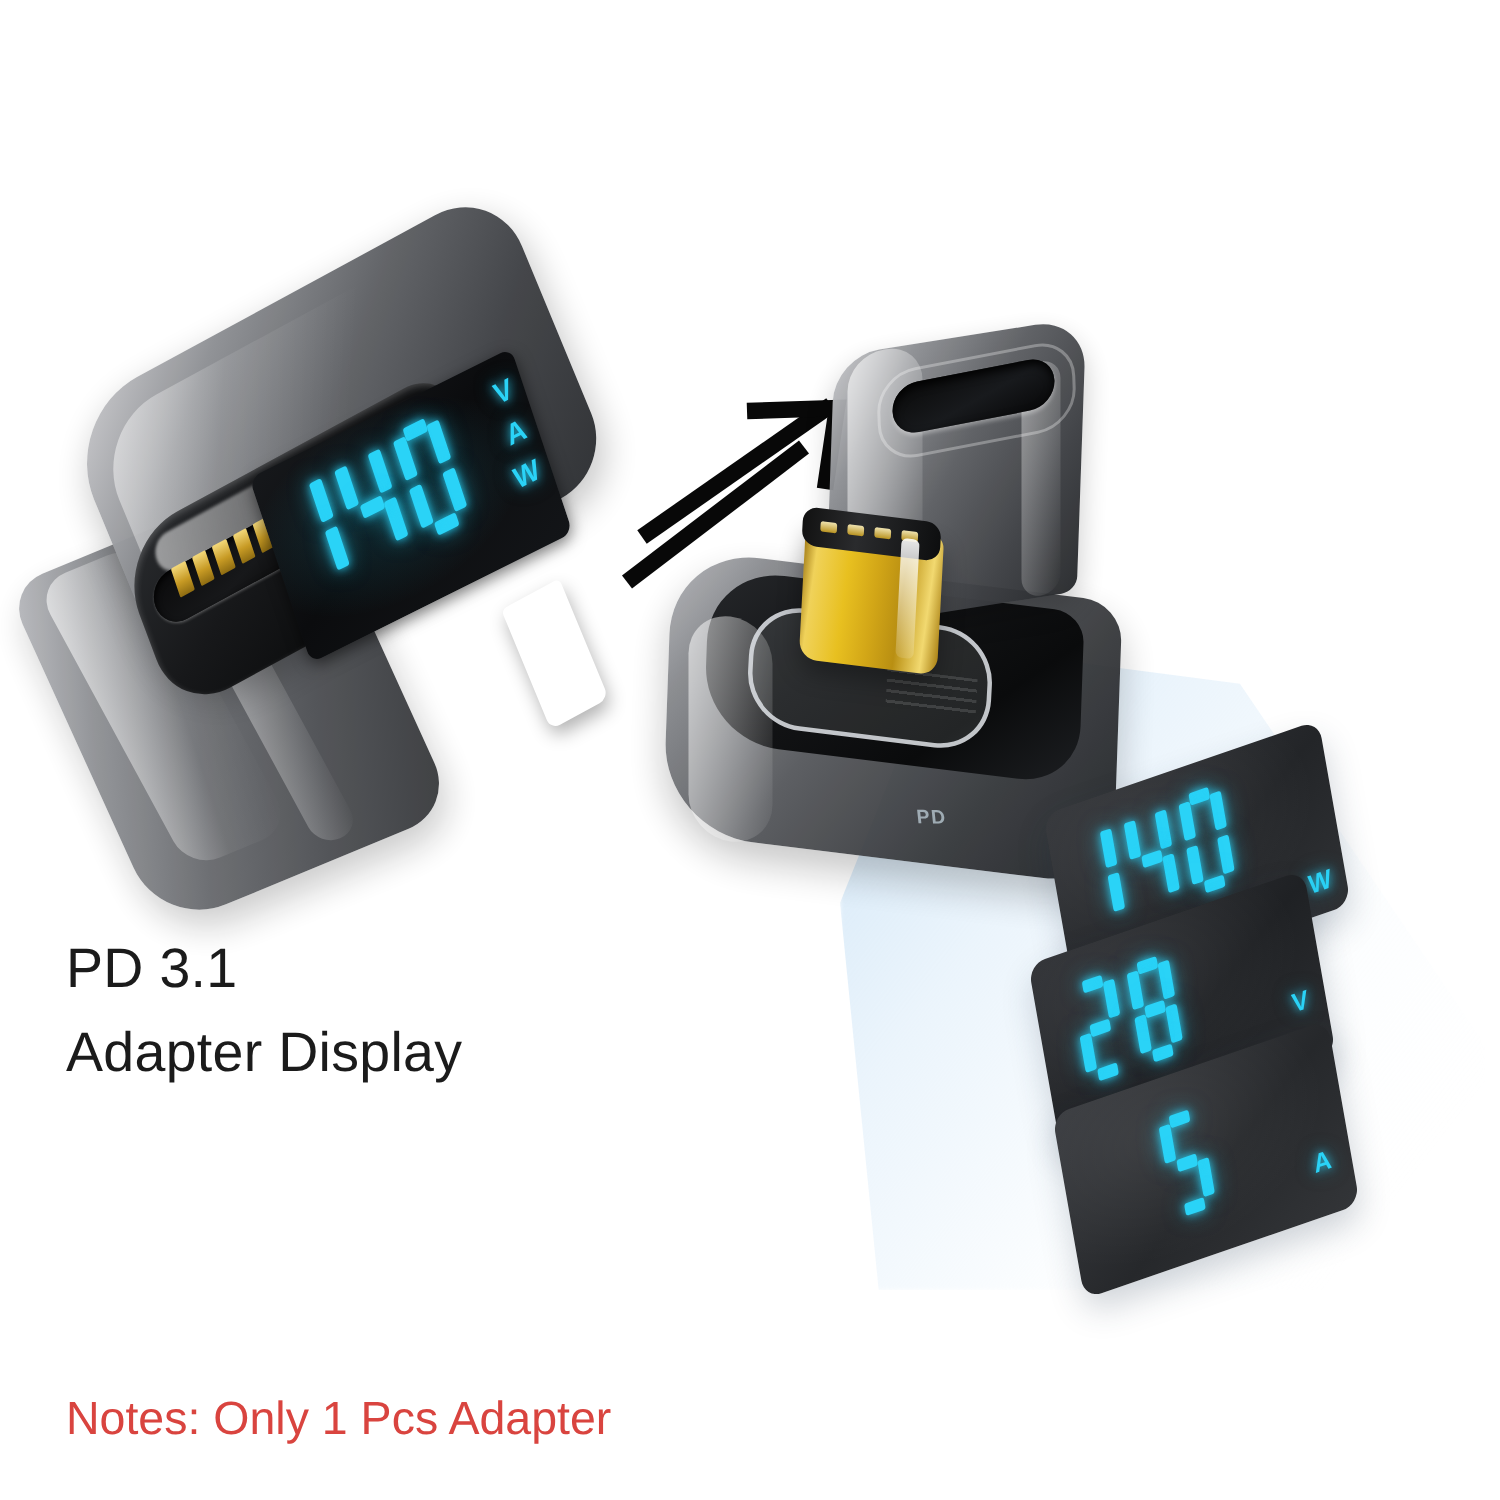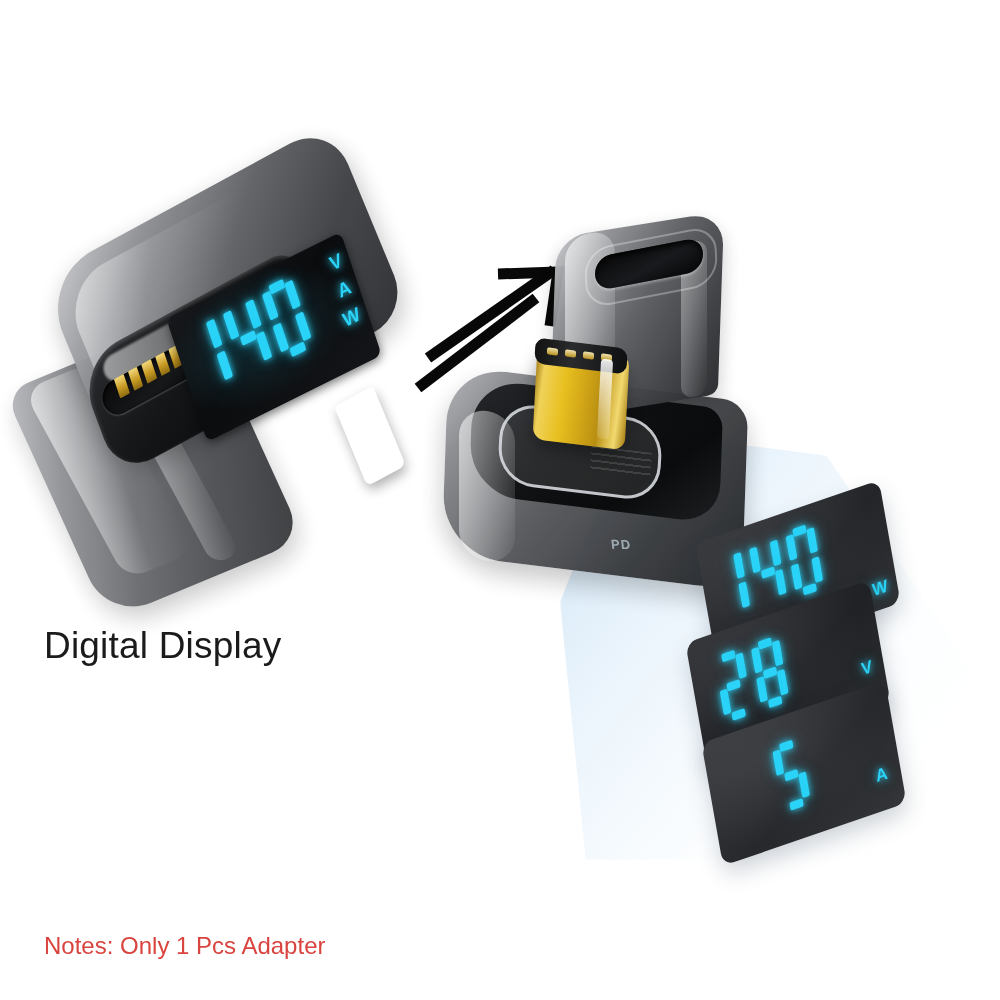--- a/index.html
+++ b/index.html
@@ -24,21 +24,21 @@
   .spec-line{
     color:#1b1b1b;
     font-size:37px;
     line-height:56px;
     letter-spacing:.2px;
     white-space:nowrap;
   }
   #notes-line{
     position:absolute;left:44px;top:929px;
     color:#d9443f;
-    font-size:24px;
+    font-size:31px;
     line-height:34px;
     white-space:nowrap;
   }
 
   
   .seg-digit{position:relative;display:inline-block;vertical-align:top;}
   .seg{position:absolute;background:#2ad3f7;border-radius:2px;
        box-shadow:0 0 6px rgba(42,211,247,.95),0 0 14px rgba(42,211,247,.55);}
   .seg.off{opacity:0;}
 
@@ -355,18 +355,19 @@
     <span class="unit-lbl pnl-unit" style="position:absolute;right:12px;bottom:30px;font-size:17px;">V</span>
   </div>
 
   <div class="float-panel" id="panel-a">
     <div class="panel-sheen"></div>
     <div class="pnl-digits" style="position:absolute;left:70px;top:26px;"><span class="seg-digit" style="width: 30px; height: 66px; margin-right: 9px;"><i class="seg" style="left: 8px; top: 0px; width: 14px; height: 8px;"></i><i class="seg off" style="left: 22px; top: 4.8px; width: 8px; height: 24.2px;"></i><i class="seg" style="left: 22px; top: 33.8px; width: 8px; height: 24.2px;"></i><i class="seg" style="left: 8px; top: 58px; width: 14px; height: 8px;"></i><i class="seg off" style="left: 0px; top: 33.8px; width: 8px; height: 24.2px;"></i><i class="seg" style="left: 0px; top: 4.8px; width: 8px; height: 24.2px;"></i><i class="seg" style="left: 8px; top: 29px; width: 14px; height: 8px;"></i></span></div>
     <span class="unit-lbl pnl-unit" style="position:absolute;right:14px;bottom:24px;font-size:17px;">A</span>
   </div>
 
   <div id="spec-list">
-    <div class="spec-line">Digital Display</div>
+    <div class="spec-line">PD 3.1</div>
+    <div class="spec-line">Adapter Display</div>
   </div>
 
   <div id="notes-line">Notes: Only 1 Pcs Adapter</div>
 
 </div>
 
 </body></html>

